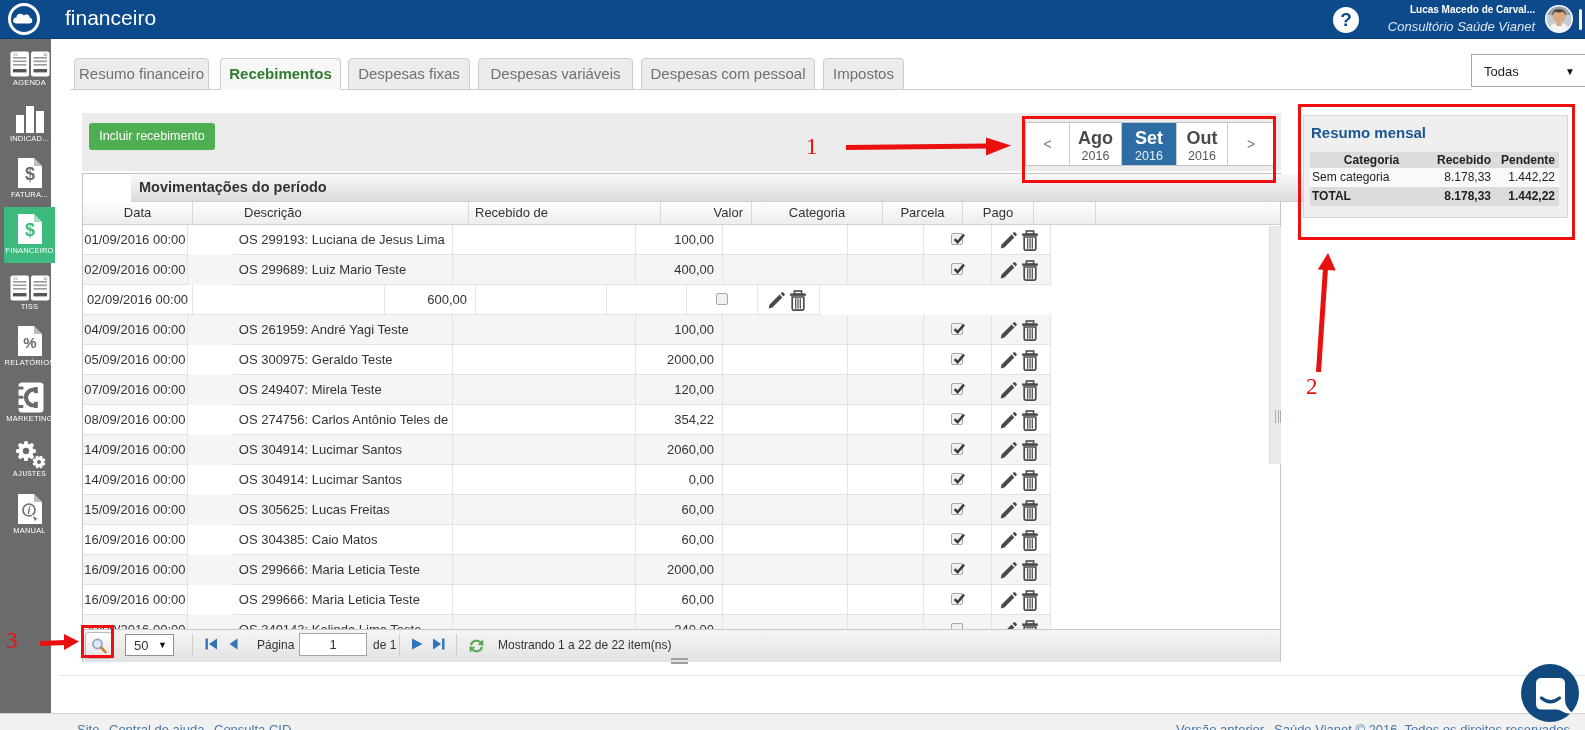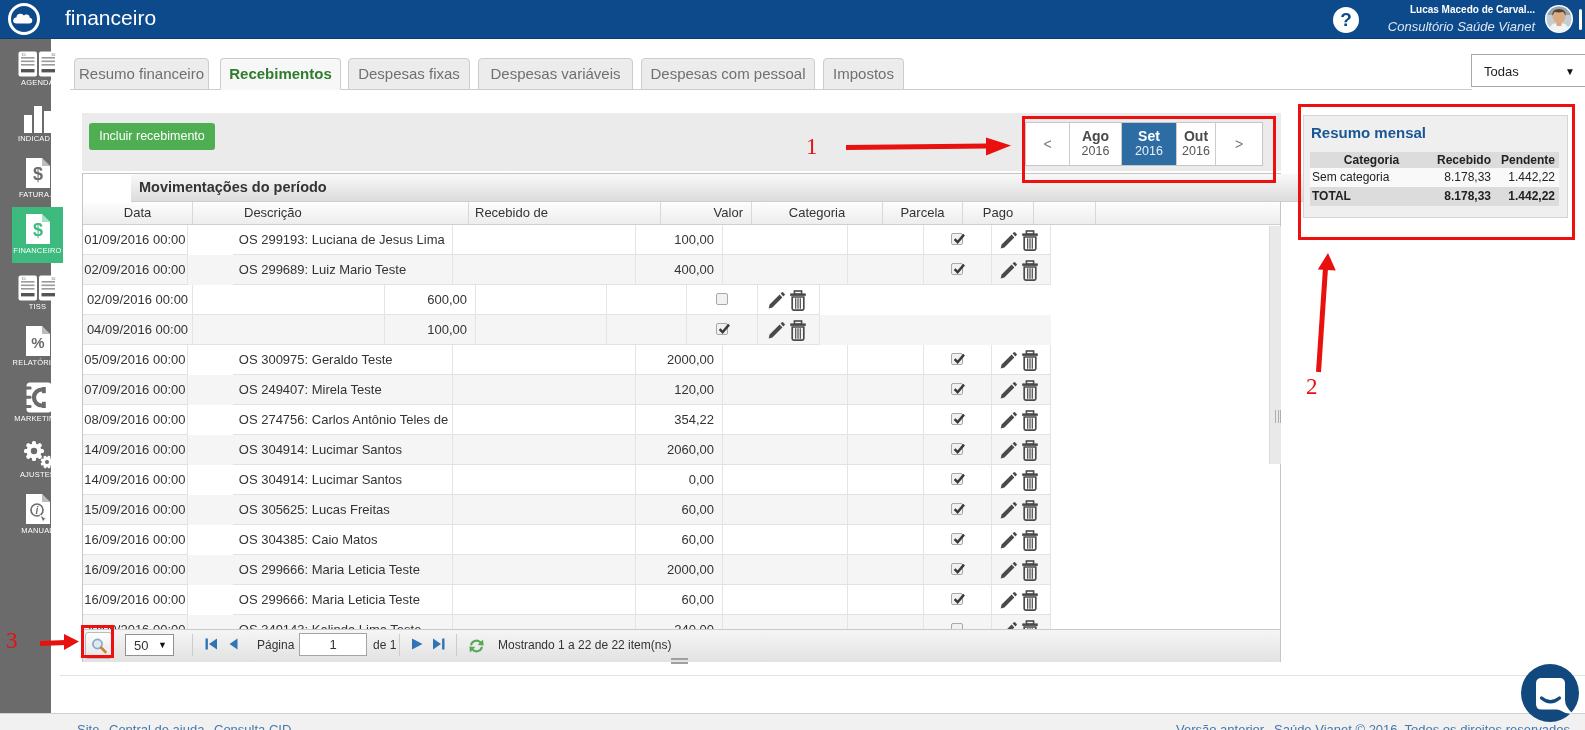--- a/index.html
+++ b/index.html
@@ -16,21 +16,21 @@
 #uname { position:absolute; right:50px; top:4px; width:300px; text-align:right;
   color:#fff; font-size:10px; font-weight:bold; }
 #uorg { position:absolute; right:50px; top:19px; width:300px; text-align:right;
   color:#dce6f2; font-size:13px; font-style:italic; }
 #avatar { position:absolute; left:1545px; top:5px; }
 #wbar { position:absolute; left:1579px; top:9px; width:3px; height:21px;
   background:#fff; border-radius:2px; }
 
 #sidebar { position:absolute; left:0; top:39px; width:51px; height:691px;
   background:#6b6b6b; }
-.sitem { position:absolute; left:12px; width:51px; height:56px; }
+.sitem { position:absolute; left:4px; width:51px; height:56px; }
 .sitem .lbl { position:absolute; left:0; right:0; top:39px; text-align:center;
   color:#fff; font-size:7.5px; letter-spacing:0.2px; }
 .sitem svg { position:absolute; left:50%; transform:translateX(-50%); }
 .sactive { background:#3dba7e; }
 
 .tab { position:absolute; top:58px; height:32px; background:#ececec;
   border:1px solid #cccccc; border-radius:4px 4px 0 0; color:#707070;
   font-size:15px; text-align:center; line-height:30px; }
 .tabon { background:#f7f7f7; border-bottom:1px solid #f7f7f7; color:#2e7d2e;
   font-weight:bold; z-index:3; }
@@ -46,21 +46,21 @@
   background:#ebebeb; }
 #btninc { position:absolute; left:89px; top:123px; width:126px; height:27px;
   background:#4fae52; border-radius:3px; color:#fff; font-size:12.5px; white-space:nowrap;
   text-align:center; line-height:27px; }
 
 #months { position:absolute; left:1025px; top:122px; height:44px; z-index:2;
   background:#fff; border:1px solid #c6c6c6; display:flex; }
 #months .mc { border-right:1px solid #ccc; text-align:center; padding-top:5px;
   font-size:12.5px; color:#555; }
 #months .mc:last-child { border-right:none; }
-#months .mc b { display:block; font-size:14px; color:#4a4a4a; }
+#months .mc b { display:block; font-size:18px; color:#4a4a4a; }
 #months .sel { background:#2d6da4; color:#e8f0f8; }
 #months .sel b { color:#fff; }
 #months .nav { line-height:42px; padding-top:0; color:#777; font-size:14px; }
 
 #grid { position:absolute; left:82px; top:173px; width:1199px; height:489px;
   border:1px solid #c5c5c5; background:#fff; }
 #caption { position:absolute; left:0; top:0; width:1197px; height:28px;
   background:linear-gradient(#f9f9f9,#dcdcdc); border-bottom:1px solid #cfcfcf;
   font-weight:bold; font-size:14.5px; color:#333; line-height:27px;
   padding-left:8px;margin-left:48px; }
@@ -243,21 +243,21 @@
         <rect x="3.5" y="0.5" width="25" height="30" rx="3.5" fill="#fff"></rect>
         <rect x="0.5" y="4.5" width="8" height="3.1" rx="1.2" fill="#6b6b6b"></rect>
         <rect x="0.5" y="13.7" width="8" height="3.1" rx="1.2" fill="#6b6b6b"></rect>
         <rect x="0.5" y="22.9" width="8" height="3.1" rx="1.2" fill="#6b6b6b"></rect>
         <path d="M19 7.5 a7.5 7.5 0 0 0 0 16" fill="none" stroke="#6b6b6b" stroke-width="4.2"></path>
         <rect x="19" y="5" width="3.8" height="6.2" fill="#6b6b6b"></rect>
         <rect x="19" y="19.8" width="3.8" height="6.2" fill="#6b6b6b"></rect>
       </svg>
       <div class="lbl">MARKETING</div>
     </div>
-    <div class="sitem" style="top:431px;">
+    <div class="sitem" style="top:431px;font-family:Liberation Mono, monospace;">
       <svg style="top:8px" width="32" height="30" viewBox="0 0 32 30">
         <g transform="translate(12,12)">
           <rect x="-2" y="-10" width="4" height="20" rx="1.5" fill="#fff" transform="rotate(0)"></rect>
           <rect x="-2" y="-10" width="4" height="20" rx="1.5" fill="#fff" transform="rotate(45)"></rect>
           <rect x="-2" y="-10" width="4" height="20" rx="1.5" fill="#fff" transform="rotate(90)"></rect>
           <rect x="-2" y="-10" width="4" height="20" rx="1.5" fill="#fff" transform="rotate(135)"></rect>
           <circle r="7.5" fill="#fff"></circle>
           <circle r="3.2" fill="#6b6b6b"></circle>
         </g>
         <g transform="translate(25,23)">
@@ -294,21 +294,21 @@
     <span>Todas</span>
     <i>▼</i>
   </div>
 
 <div id="toolbar"></div>
 <div id="btninc">Incluir recebimento</div>
 <div id="months">
   <div class="mc nav" style="width:44px;">&lt;</div>
   <div class="mc" style="width:52px;"><b>Ago</b>2016</div>
   <div class="mc sel" style="width:55px;"><b>Set</b>2016</div>
-  <div class="mc" style="width:39px;"><b>Out</b>2016</div>
+  <div class="mc" style="width:51px;"><b>Out</b>2016</div>
   <div class="mc nav" style="width:46px;">&gt;</div>
 </div>
 
 <div id="grid">
   <div id="caption">Movimentações do período</div>
   <div id="hdr">
     <div class="hc c1">Data</div>
     <div class="hc c2">Descrição</div>
     <div class="hc c3" style="padding-left:6px;">Recebido de</div>
     <div class="hc c4">Valor</div>
@@ -376,20 +376,21 @@
             <rect x="5.4" y="1" width="7.2" height="3.2" fill="none" stroke="#4a4a4a" stroke-width="1.6"></rect>
             <rect x="1.2" y="3.4" width="15.6" height="2.5" fill="#4a4a4a"></rect>
             <path d="M3.2 7 h11.6 v11.6 q0 1.5-1.5 1.5 h-8.6 q-1.5 0-1.5-1.5 Z" fill="none" stroke="#4a4a4a" stroke-width="1.7"></path>
             <line x1="6.7" y1="8.3" x2="6.7" y2="18.7" stroke="#4a4a4a" stroke-width="1.2"></line>
             <line x1="9" y1="8.3" x2="9" y2="18.7" stroke="#4a4a4a" stroke-width="1.2"></line>
             <line x1="11.3" y1="8.3" x2="11.3" y2="18.7" stroke="#4a4a4a" stroke-width="1.2"></line>
           </svg></div>
       </div>
       <div class="row alt">
         <div class="rc c1">04/09/2016 00:00</div>
+        <div class="rc c2">OS 261959: André Yagi Teste</div>
         <div class="rc c3"></div>
         <div class="rc c4">100,00</div>
         <div class="rc c5"></div>
         <div class="rc c6"></div>
         <div class="rc c7"><span class="cb"><svg width="14" height="14" viewBox="0 0 14 14">
               <path d="M2.6 7.2 L5.6 10.2 L12 2.6" fill="none" stroke="#3a3a3a" stroke-width="2.5"></path>
             </svg></span></div>
         <div class="rc c8 icns"><svg width="21" height="21" viewBox="0 0 21 21">
             <path d="M2.6 18.4 L3.6 14.6 L13.6 4.6 L16.4 7.4 L6.4 17.4 Z" fill="#4a4a4a"></path>
             <path d="M14.6 3.6 L15.9 2.3 q0.5-0.5 1.1 0 l1.7 1.7 q0.5 0.6 0 1.1 L17.4 6.4 Z" fill="#4a4a4a"></path>

